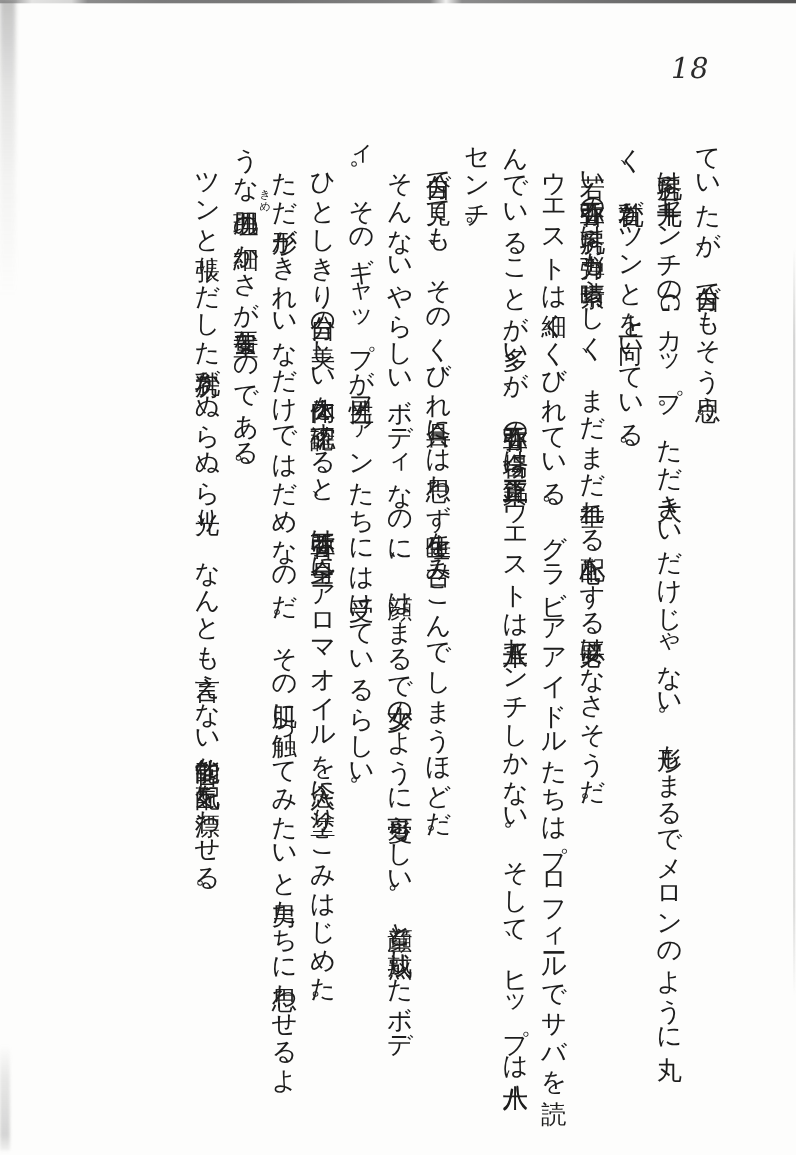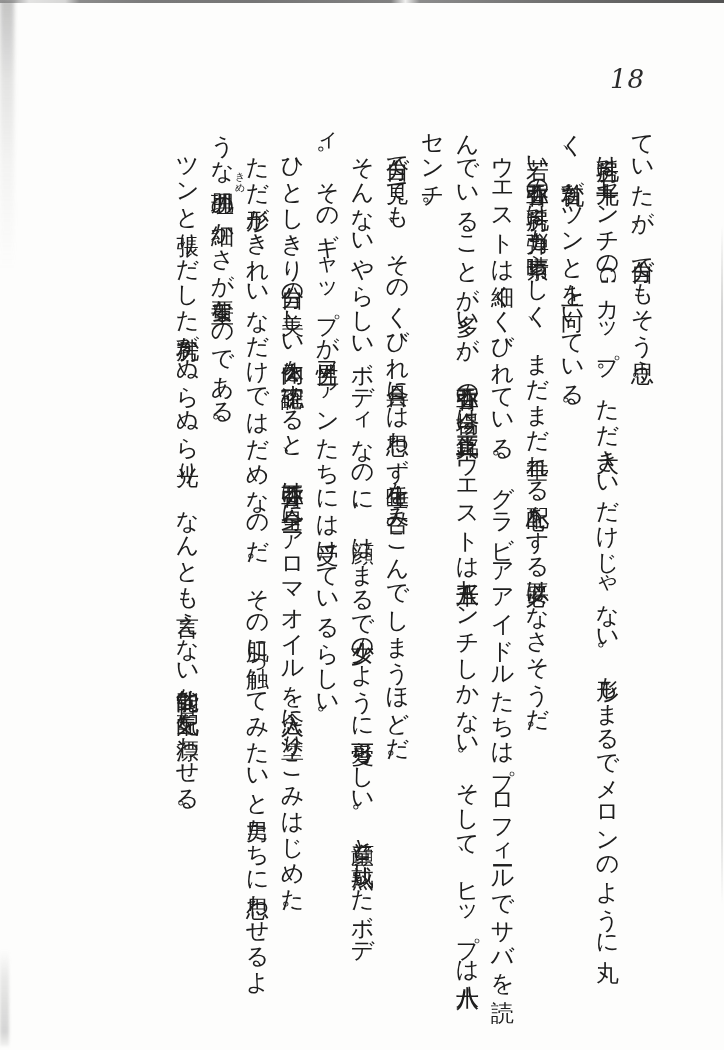--- a/index.html
+++ b/index.html
@@ -58,21 +58,21 @@
     background: linear-gradient(180deg,
       rgba(120,120,120,0.0) 0%,
       rgba(110,110,110,0.28) 12%,
       rgba(95,95,95,0.32) 50%,
       rgba(110,110,110,0.22) 88%,
       rgba(120,120,120,0.0) 100%);
     filter: blur(0.5px);
   }
   .page-number {
     position: absolute;
-    top: 64px;
+    top: 48px;
     left: 610px;
     font-size: 26px;
     font-style: italic;
     color: #2b2b2b;
     letter-spacing: 1px;
   }
   
   .page-text {
     position: absolute;
     top: 118px;

